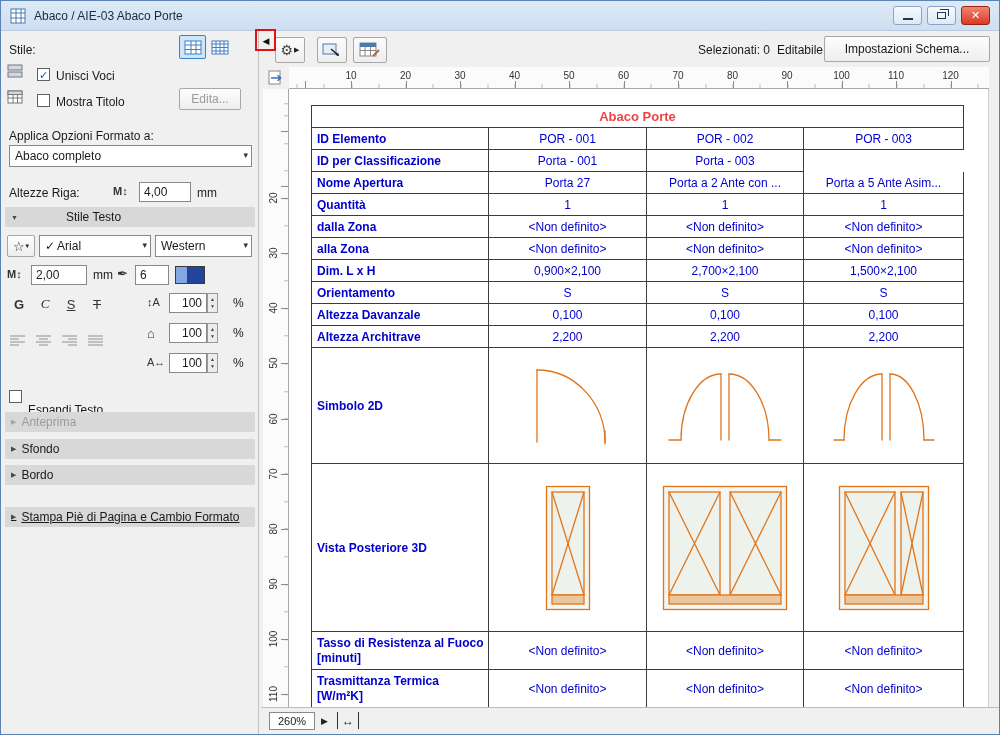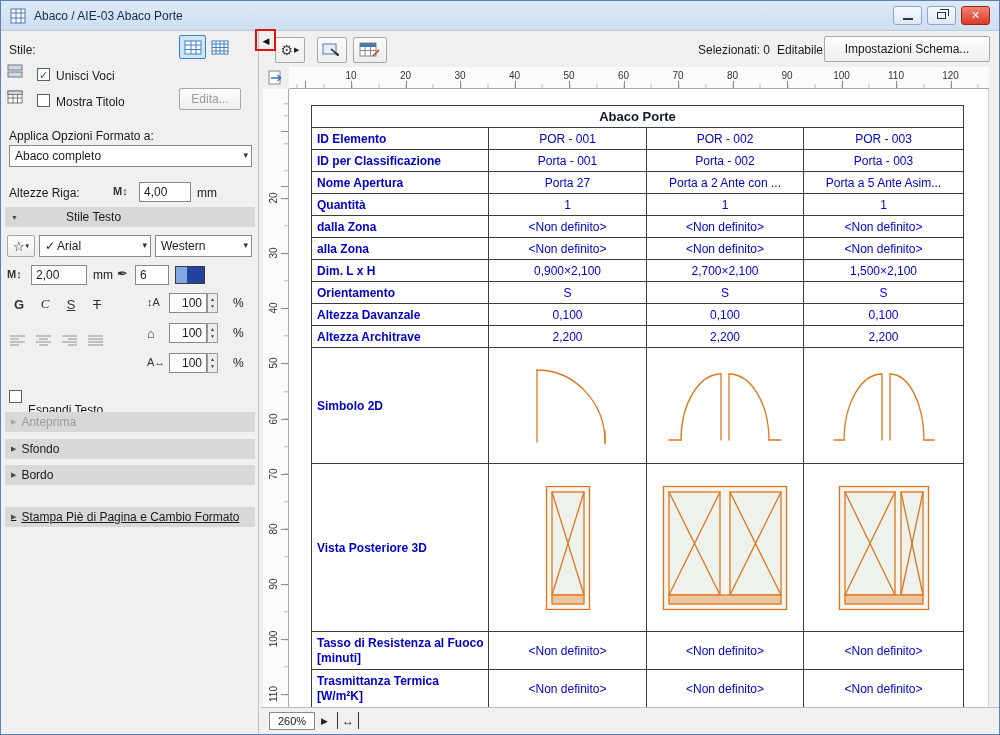--- a/index.html
+++ b/index.html
@@ -84,21 +84,21 @@
             background-repeat:repeat-y; overflow:hidden; }
   .vlabel { position:absolute; left:0; width:22px; height:12px; text-align:center;
             transform:rotate(-90deg); font-size:10px; color:#333; }
   .canvas { position:absolute; left:288px; top:88px; width:700px; height:618px; background:#fff;
             overflow:hidden; border-right:1px solid #cfcfcf; }
 
   
   .table { position:absolute; left:22px; top:16px; width:653px; background:#fff;
            border-left:1px solid #3c3c3c; border-top:1px solid #3c3c3c; }
   .ttitle { height:22px; border-right:1px solid #3c3c3c; border-bottom:1px solid #3c3c3c;
-            color:#0f172a; font-weight:bold; font-size:13px; display:flex;
+            color:#ef4444; font-weight:bold; font-size:13px; display:flex;
             align-items:center; justify-content:center; }
   .trow { display:grid; grid-template-columns:177px 158px 157px 160px; height:22px; }
   .trow.tall { height:38px; }
   .trow.sym { height:116px; }
   .trow.v3d { height:168px; }
   .tcell { border-right:1px solid #3c3c3c; border-bottom:1px solid #3c3c3c; color:#0000cc;
            display:flex; align-items:center; overflow:hidden; white-space:nowrap; font-size:12px; }
   .tlabel { font-weight:bold; padding-left:5px; }
   .tall .tlabel { white-space:normal; line-height:1.25; padding-right:4px; }
   .tval { justify-content:center; }
@@ -349,21 +349,20 @@
       <div id="rows-a">
           <div class="trow">
             <div class="tcell tlabel">ID Elemento</div>
             <div class="tcell tval">POR - 001</div>
             <div class="tcell tval">POR - 002</div>
             <div class="tcell tval">POR - 003</div>
           </div>
           <div class="trow">
             <div class="tcell tlabel">ID per Classificazione</div>
             <div class="tcell tval">Porta - 001</div>
-            <div class="tcell tval">Porta - 002</div>
             <div class="tcell tval">Porta - 003</div>
           </div>
           <div class="trow">
             <div class="tcell tlabel">Nome Apertura</div>
             <div class="tcell tval">Porta 27</div>
             <div class="tcell tval">Porta a 2 Ante con ...</div>
             <div class="tcell tval">Porta a 5 Ante Asim...</div>
           </div>
           <div class="trow">
             <div class="tcell tlabel">Quantità</div>

